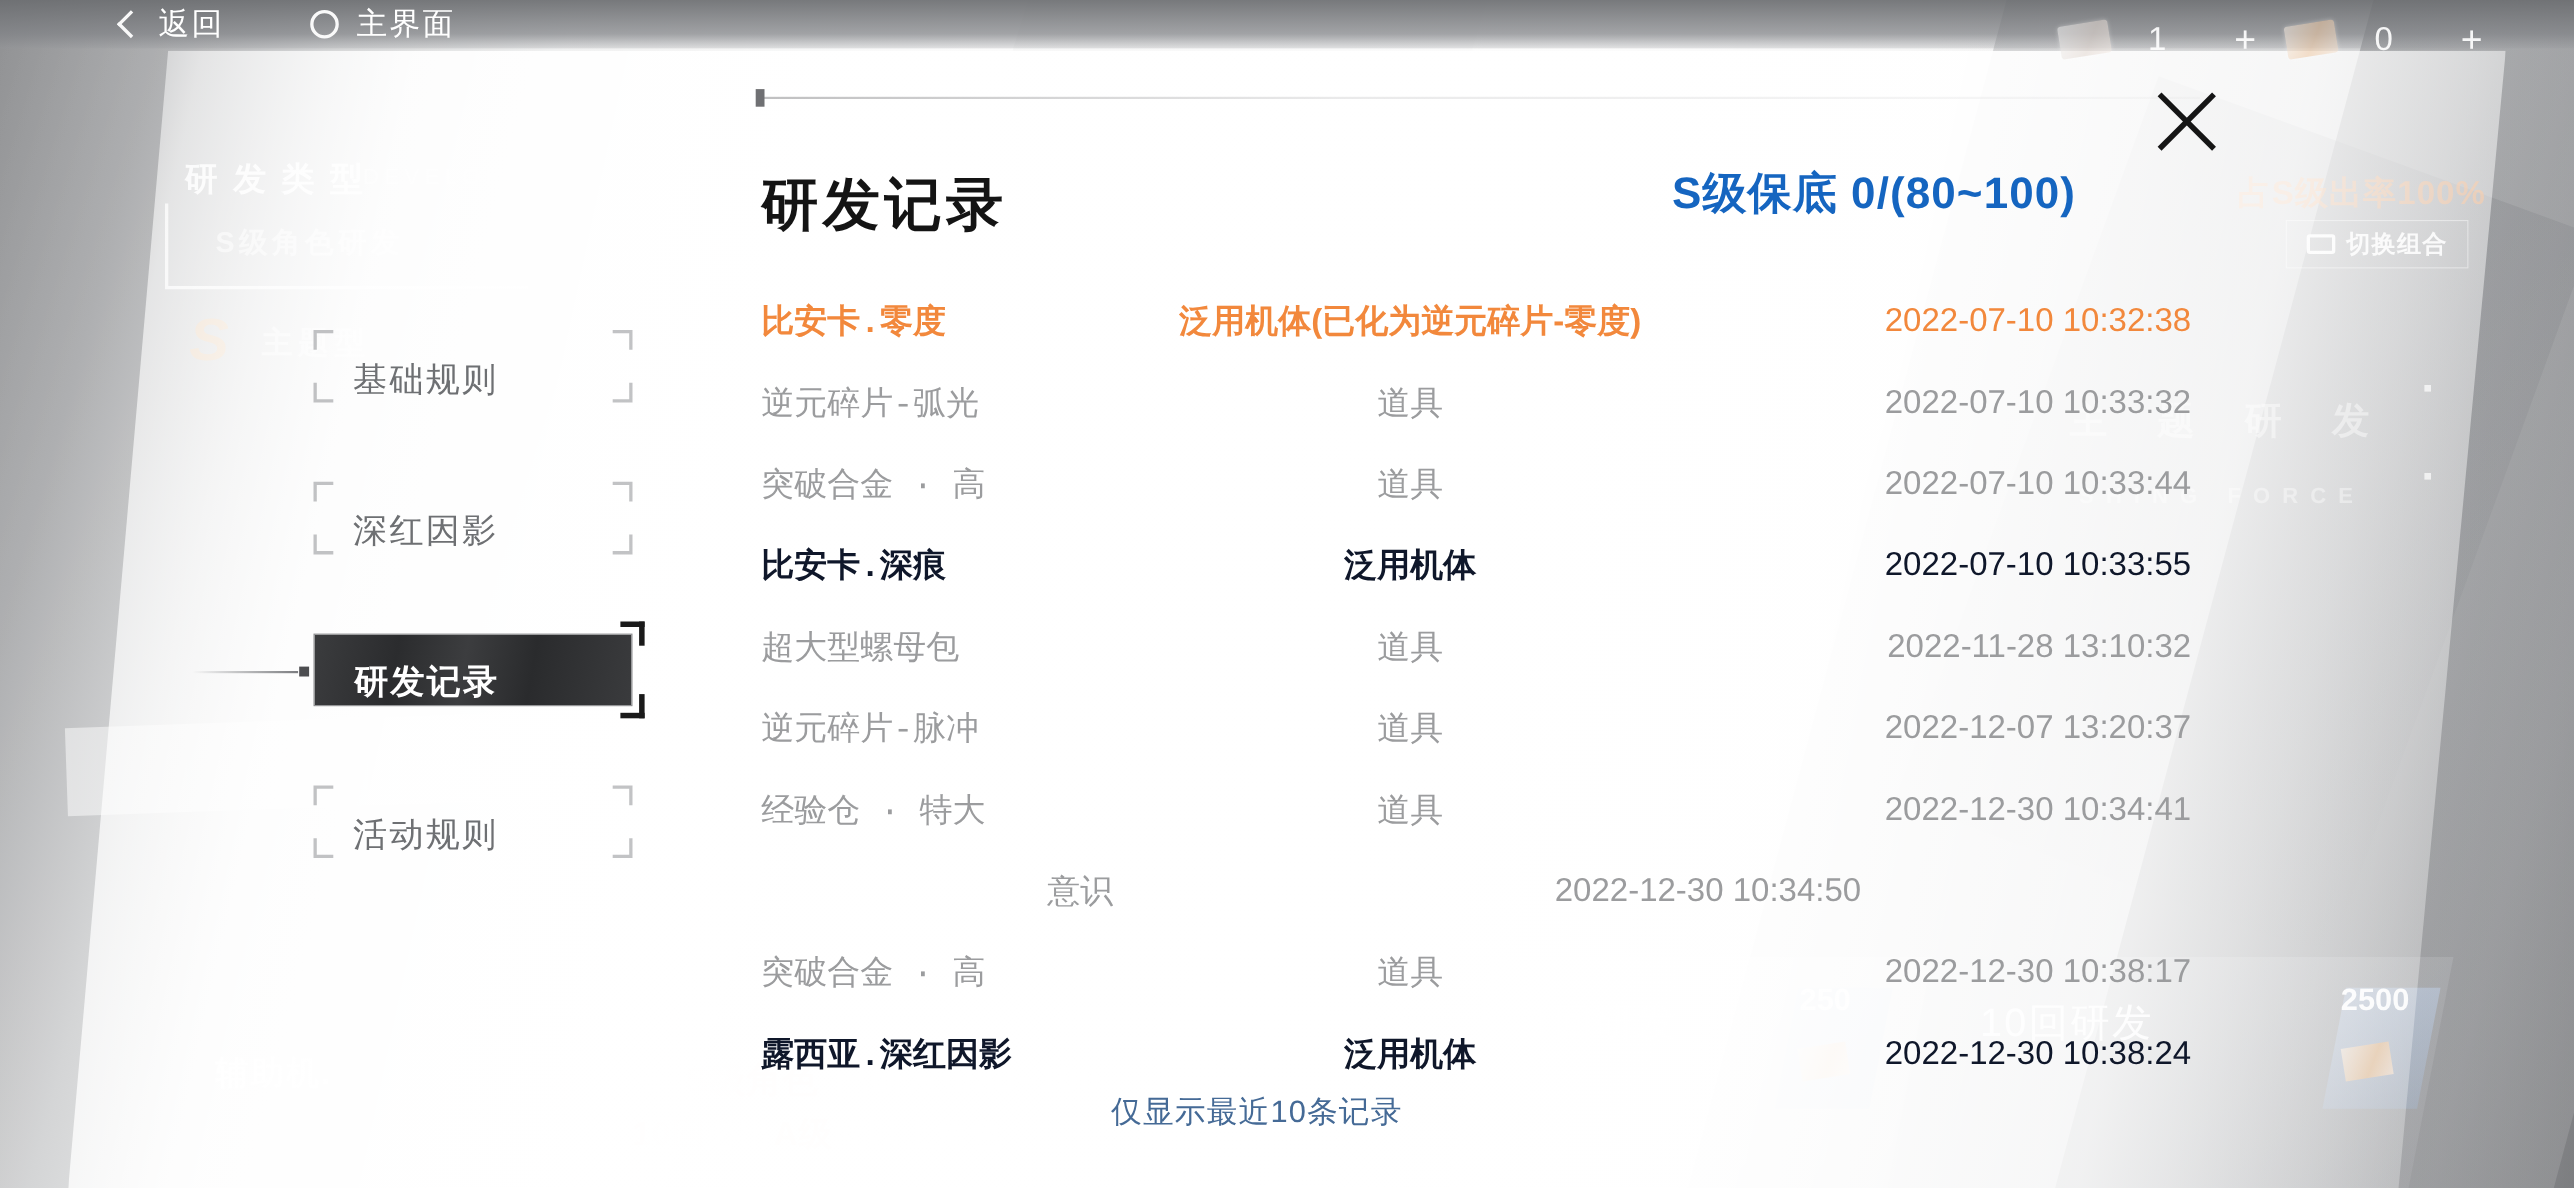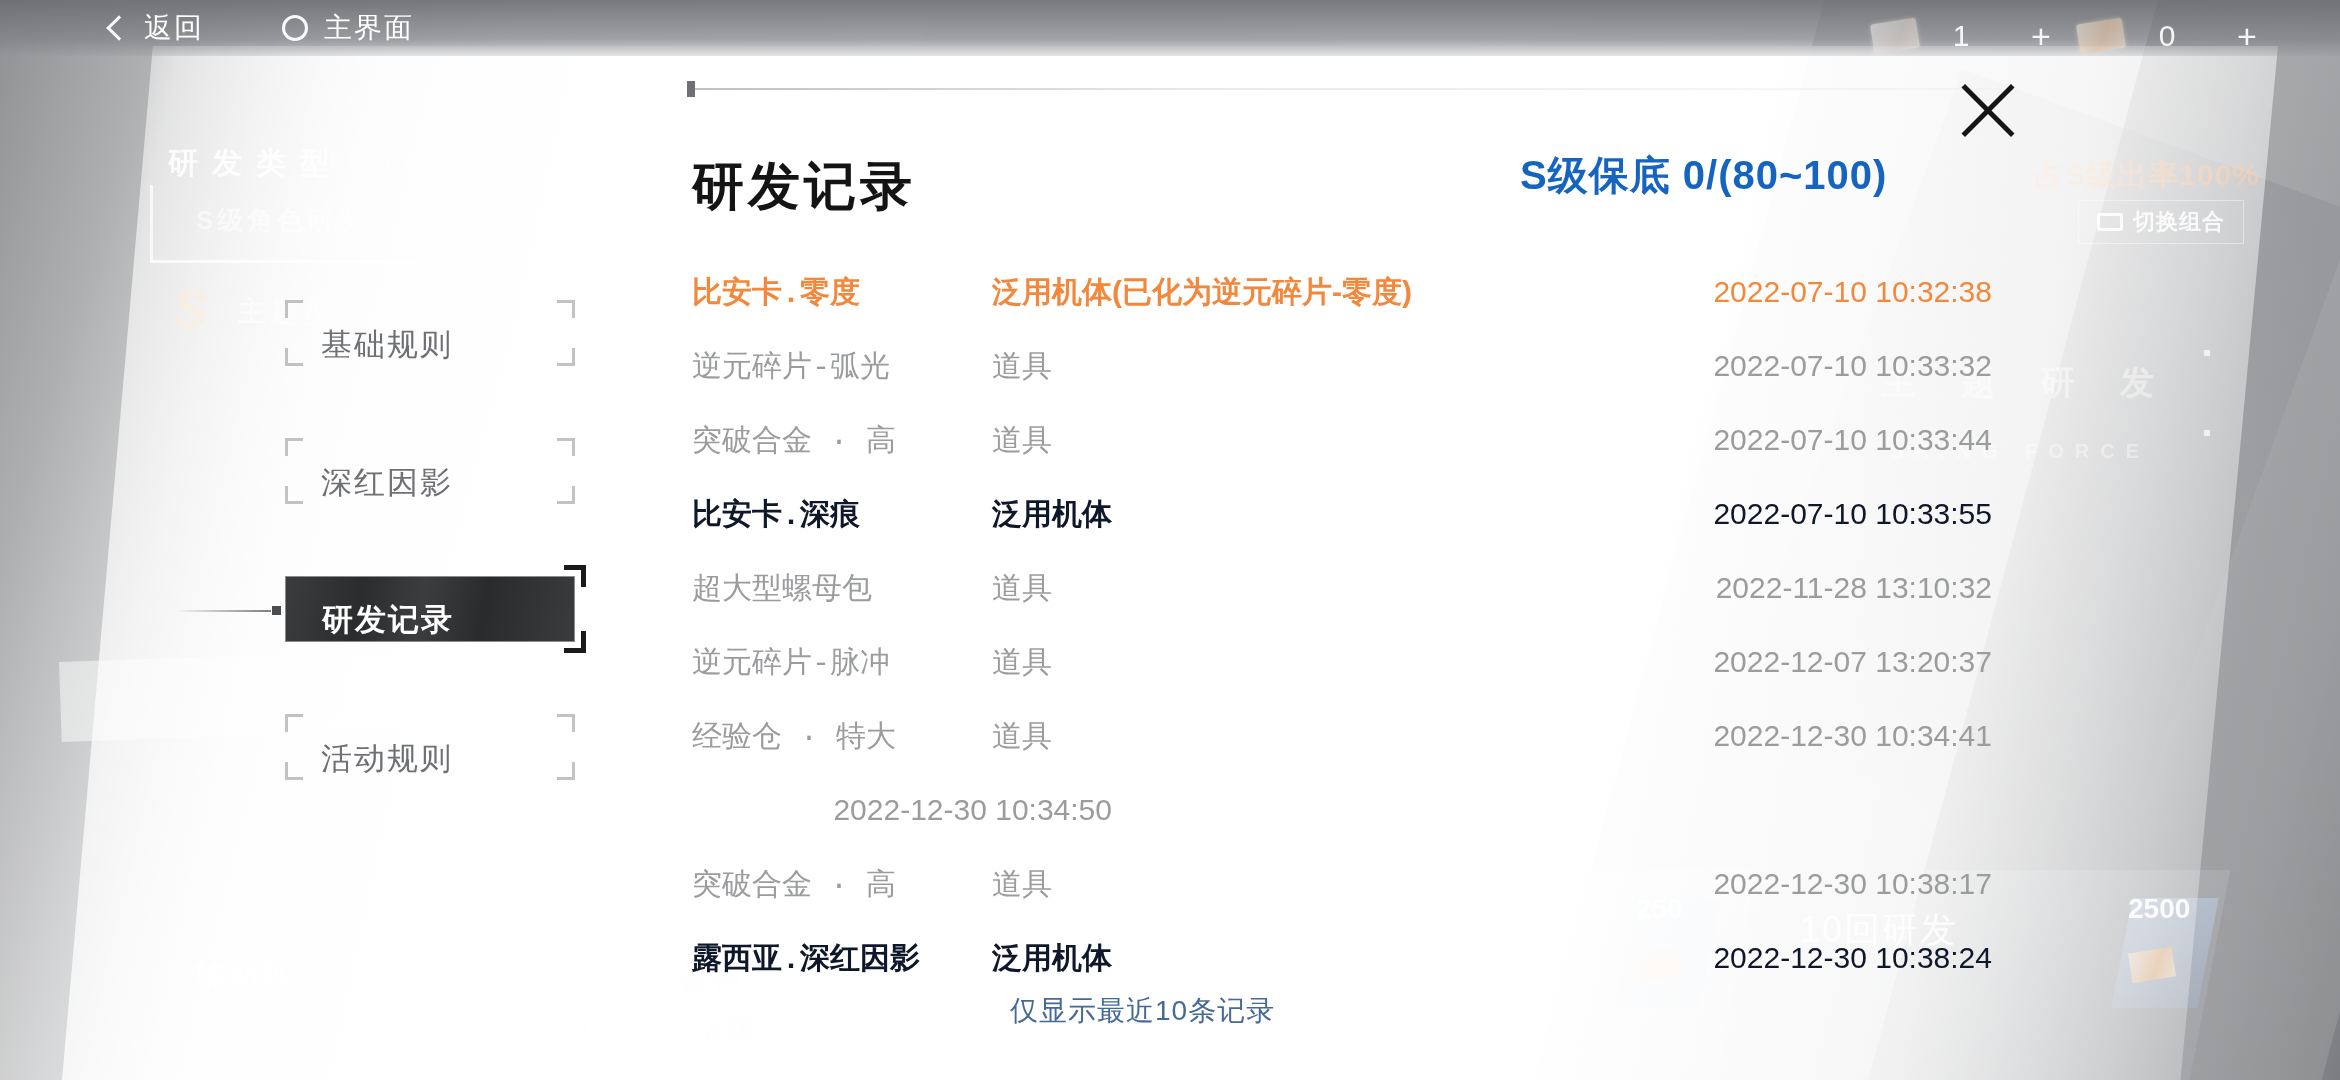--- a/index.html
+++ b/index.html
@@ -19,21 +19,21 @@
   .facet{ position:absolute; pointer-events:none; }
   .f1{ left:-200px; top:-300px; width:900px; height:2000px; background:linear-gradient(90deg,rgba(255,255,255,0) 0%,rgba(255,255,255,.55) 100%); transform:rotate(17deg); }
   .f2{ left:1150px; top:-400px; width:520px; height:2200px; background:linear-gradient(90deg,rgba(255,255,255,.38) 0%,rgba(255,255,255,0) 100%); transform:rotate(17deg); }
   .f3{ left:1650px; top:-450px; width:760px; height:2300px; background:linear-gradient(95deg,rgba(120,122,126,.30) 0%,rgba(160,162,166,.08) 55%,rgba(255,255,255,.25) 100%); transform:rotate(15deg); }
   .f4{ left:1980px; top:-350px; width:560px; height:2100px; background:linear-gradient(90deg,rgba(90,92,96,.35),rgba(60,62,66,.25)); transform:rotate(15deg); }
   .f5{ left:1830px; top:120px; width:420px; height:700px; background:linear-gradient(160deg,rgba(110,112,118,.22),rgba(200,202,206,0)); transform:rotate(20deg); }
   .f6{ left:60px; top:640px; width:1260px; height:80px; background:linear-gradient(90deg,rgba(255,255,255,.5),rgba(255,255,255,0)); transform:rotate(-2deg); }
 
   
   #topbar{
-    position:absolute; left:0; top:0; width:100%; height:56px;
+    position:absolute; left:0; top:0; width:100%; height:44px;
     background:linear-gradient(180deg,rgba(108,110,113,.92) 0%,rgba(128,130,134,.72) 70%,rgba(150,152,156,.25) 100%);
     display:flex; align-items:center; z-index:30;
   }
   .nav-item{ display:flex; align-items:center; gap:16px; color:#fff; font-size:28px; letter-spacing:2px; }
   .nav-back{ margin-left:110px; }
   .nav-home{ margin-left:78px; }
   .chev{ display:inline-block; width:18px; height:18px; border-left:3px solid #fff; border-bottom:3px solid #fff; transform:rotate(45deg); opacity:.95; }
   .circ{ display:inline-block; width:26px; height:26px; border:3px solid #fff; border-radius:50%; opacity:.95; }
 
   
@@ -143,21 +143,21 @@
   #tab-marker{ position:absolute; left:-110px; top:33px; width:96px; height:2px; background:linear-gradient(90deg,rgba(120,122,126,0),rgba(90,92,96,.8)); }
   #tab-marker::after{ content:""; position:absolute; right:-10px; top:-4px; width:9px; height:9px; background:#4c4d50; }
 
   
   #panel-title{ position:absolute; left:692px; top:152px; font-size:52px; font-weight:700; color:#141414; letter-spacing:4px; z-index:28; }
   #pity{ position:absolute; left:1520px; top:148px; font-size:40px; font-weight:700; color:#1565c0; letter-spacing:1px; z-index:28; }
 
   #records{ position:absolute; left:692px; top:255px; width:1300px; z-index:28; }
   .rec{ display:flex; align-items:center; height:74px; font-size:30px; color:#9b9c9e; }
   .rec .c-name{ width:300px;font-family:Liberation Mono, monospace; }
-  .rec .c-type{ width:580px; }
+  .rec .c-type{ width:580px;text-align:center; }
   .rec .c-time{ width:420px; text-align:right; font-weight:400; }
   .rec.hl-orange{ color:#f2883c; font-weight:700; }
   .rec.hl-red{ color:#0f172a; font-weight:700; }
 
   #foot-note{ position:absolute; left:1010px; top:992px; font-size:28px; color:#456a96; letter-spacing:1px; z-index:28; }
 </style>
 </head>
 <body>
 
 <div id="game-bg">
@@ -317,20 +317,21 @@
       <div class="c-name">逆元碎片-脉冲</div>
       <div class="c-type">道具</div>
       <div class="c-time">2022-12-07 13:20:37</div>
     </div>
     <div class="rec">
       <div class="c-name">经验仓 · 特大</div>
       <div class="c-type">道具</div>
       <div class="c-time">2022-12-30 10:34:41</div>
     </div>
     <div class="rec">
+      <div class="c-type">意识</div>
       <div class="c-time">2022-12-30 10:34:50</div>
     </div>
     <div class="rec">
       <div class="c-name">突破合金 · 高</div>
       <div class="c-type">道具</div>
       <div class="c-time">2022-12-30 10:38:17</div>
     </div>
     <div class="rec hl-red">
       <div class="c-name">露西亚.深红因影</div>
       <div class="c-type">泛用机体</div>

